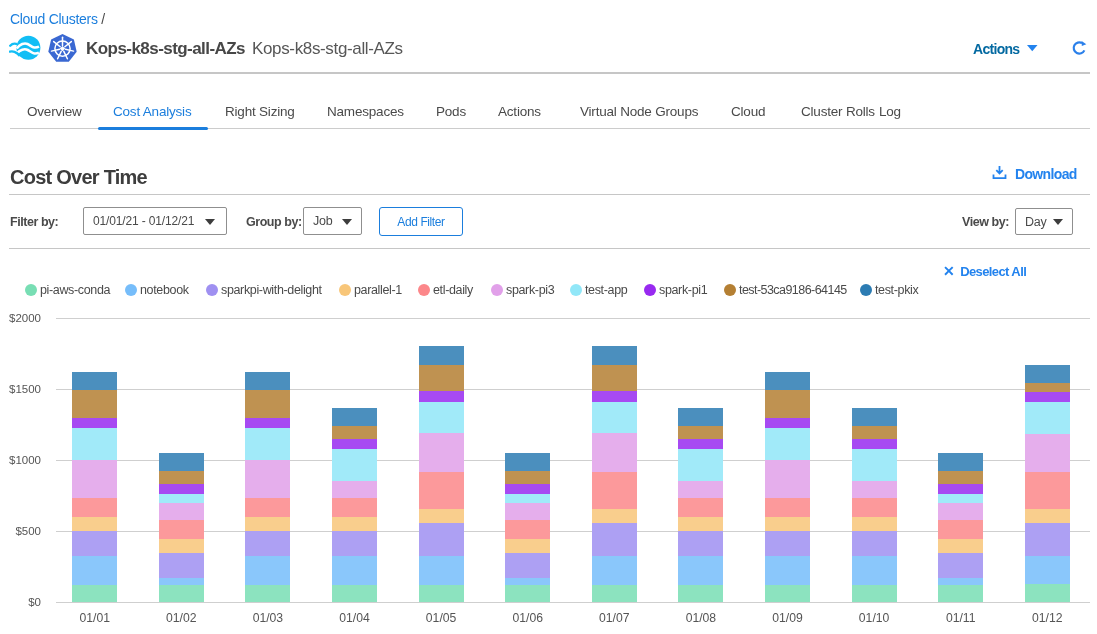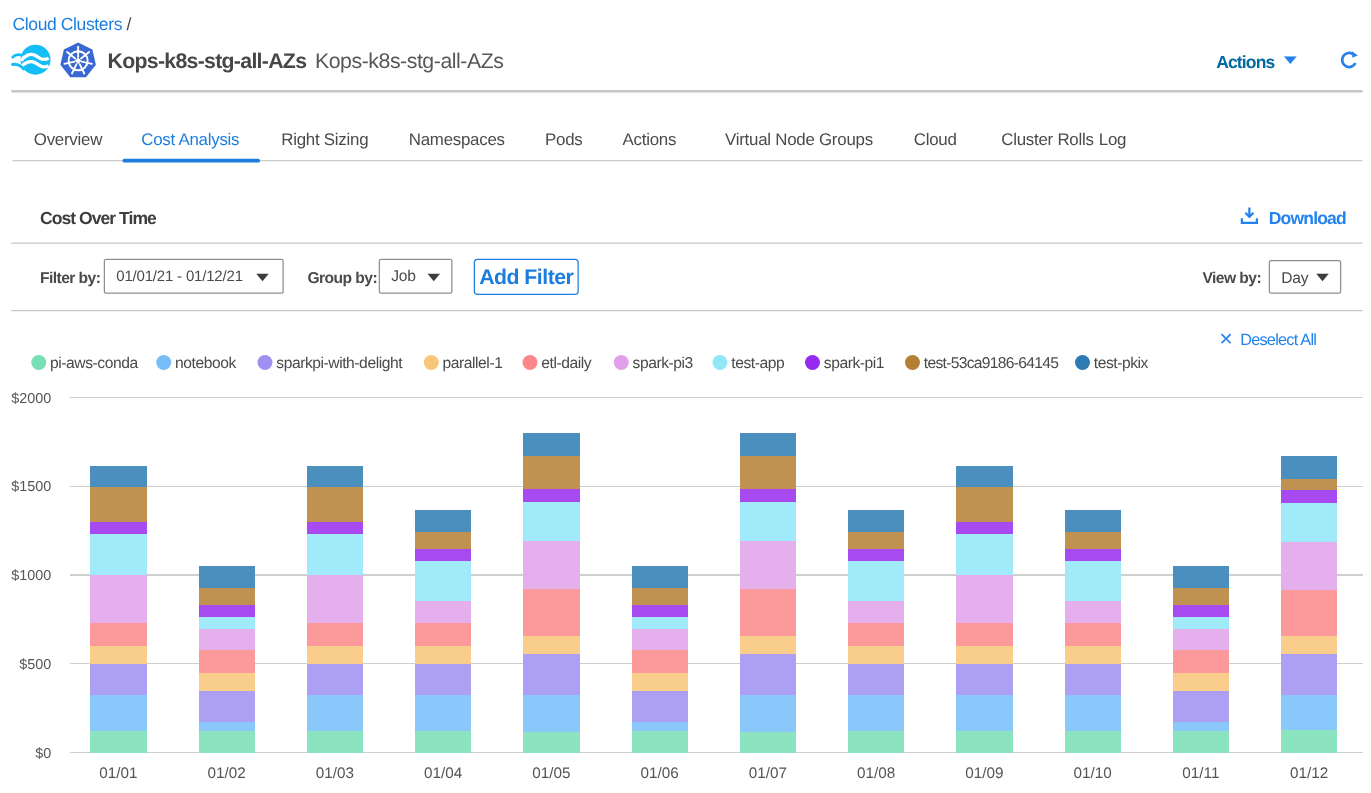--- a/index.html
+++ b/index.html
@@ -9,30 +9,30 @@
 .crumb { position:absolute; left:10px; top:10.5px; font-size:14px; color:#4a4a4a; letter-spacing:-0.3px; }
 .crumb a { color:#1b7edd; text-decoration:none; }
 .title-bold { position:absolute; left:86px; top:38.5px; font-size:17px; font-weight:bold; color:#474747; letter-spacing:-0.55px; }
 .title-reg { position:absolute; left:252px; top:38.5px; font-size:17px; color:#575757; letter-spacing:-0.35px; }
 .actions { position:absolute; left:973px; top:40.5px; font-size:14px; font-weight:bold; color:#0369a1; letter-spacing:-0.7px; }
 .tabs { position:absolute; left:0; top:104px; width:897px; height:15px; }
 .tab { position:absolute; font-size:13.5px; color:#4a4a4a; white-space:nowrap; letter-spacing:-0.2px; }
 .tab.active { color:#1b7edd; }
 .tabline { position:absolute; left:10px; top:128px; width:1080px; height:1px; background:#cccccc; }
 .tabunder { position:absolute; left:98px; top:127px; width:110px; height:3px; background:#1b7edd; border-radius:2px; }
-.h2 { position:absolute; left:32px; top:166px; font-size:14px; font-weight:bold; color:#3d3d3d; letter-spacing:-0.75px;text-align:right; }
+.h2 { position:absolute; left:10px; top:166px; font-size:20px; font-weight:bold; color:#3d3d3d; letter-spacing:-0.75px;text-align:right; }
 .download { position:absolute; left:1015px; top:166px; font-size:14px; font-weight:bold; color:#2383ee; letter-spacing:-0.65px;text-align:right; }
 .lbl { position:absolute; font-size:12.5px; font-weight:bold; color:#4a4a4a; top:215px; letter-spacing:-0.45px; }
 .selbox { position:absolute; top:207px; height:28px; border:1px solid #8f8f8f; border-radius:2px; background:#fff; font-size:12.5px; color:#4a4a4a; display:flex; align-items:center; letter-spacing:-0.2px; }
 .caret { width:0; height:0; border-left:5px solid transparent; border-right:5px solid transparent; border-top:6px solid #3d3d3d; display:inline-block; }
-.addfilter { position:absolute; left:379px; top:207px; width:84px; height:29px; border:1.5px solid #1b7edd; border-radius:3px; color:#1b7edd; font-size:17px; font-weight:bold; display:flex; align-items:center; justify-content:center; letter-spacing:-0.4px; }
+.addfilter { position:absolute; left:379px; top:207px; width:84px; height:29px; border:1.5px solid #1b7edd; border-radius:3px; color:#1b7edd; font-size:12px; font-weight:normal; display:flex; align-items:center; justify-content:center; letter-spacing:-0.4px; }
 .li { position:absolute; top:263px; height:14px; display:flex; align-items:center; white-space:nowrap;margin-top:20px; }
 .dot { width:12px; height:12px; border-radius:50%; display:inline-block; margin-right:3px; flex:none; }
 .ln { font-size:12.5px; color:#4a4a4a; letter-spacing:-0.35px; }
-.deselect { position:absolute; left:943px; top:263px; font-size:13px; font-weight:normal; color:#2383ee; letter-spacing:-0.6px;margin-left:32px; }
+.deselect { position:absolute; left:943px; top:263px; font-size:13px; font-weight:bold; color:#2383ee; letter-spacing:-0.6px; }
 </style>
 </head>
 <body>
 <div class="crumb"><a>Cloud Clusters</a> <span>/</span></div>
 
 <svg class="abs" style="left:9px; top:35px" width="33" height="27" viewBox="0 0 33 27">
   <circle cx="19.4" cy="12.7" r="12" fill="#12BEF5"></circle>
   <path d="M7.7 13.6 C11 9.0 15.5 7.7 18.5 9.0 C21 10.1 23 12.3 25.2 12.5 C27.2 12.7 28.6 12.3 30 11.6" stroke="#fff" stroke-width="2.6" fill="none"></path>
   <path d="M7.9 18.4 C11 14.6 15.6 13.4 18.8 15.0 C21.2 16.2 23.2 18.2 25.4 18.5 C27.3 18.7 28.7 18.3 29.9 17.6" stroke="#fff" stroke-width="2.6" fill="none"></path>
   <path d="M1.2 10.7 C2.9 8.9 4.9 8.3 7.2 8.9" stroke="#12BEF5" stroke-width="2.3" fill="none" stroke-linecap="round"></path>
@@ -88,21 +88,21 @@
 <div class="tabunder"></div>
 
 <div class="h2">Cost Over Time</div>
 <svg class="abs" style="left:992px; top:165px" width="15" height="15" viewBox="0 0 15 15">
   <path d="M7.5 1 L7.5 8 M4.3 5.2 L7.5 8.5 L10.7 5.2" stroke="#2383ee" stroke-width="1.8" fill="none"></path>
   <path d="M1.5 9.5 L1.5 13.2 L13.5 13.2 L13.5 9.5" stroke="#2383ee" stroke-width="1.8" fill="none"></path>
 </svg>
 <div class="download">Download</div>
 <div class="hr" style="top:193.5px"></div>
 
-<div class="lbl" style="left:32px">Filter by:</div>
+<div class="lbl" style="left:10px">Filter by:</div>
 <div class="selbox" style="left:83px; width:144px; padding-left:9px; font-size:12px; letter-spacing:-0.15px;">01/01/21 - 01/12/21<span class="caret" style="position:absolute; right:11px; top:11px;"></span></div>
 <div class="lbl" style="left:246px">Group by:</div>
 <div class="selbox" style="left:303px; width:59px; padding-left:9px;">Job<span class="caret" style="position:absolute; right:9px; top:11px;"></span></div>
 <div class="addfilter">Add Filter</div>
 <div class="lbl" style="left:962px">View by:</div>
 <div class="selbox" style="left:1015px; width:58px; top:208px; height:27px; padding-left:9px;">Day<span class="caret" style="position:absolute; right:9px; top:10px;"></span></div>
 <div class="hr" style="top:247.8px"></div>
 
 <div class="li" style="left:25px">
     <span class="dot" style="background:#78DEB4"></span>

